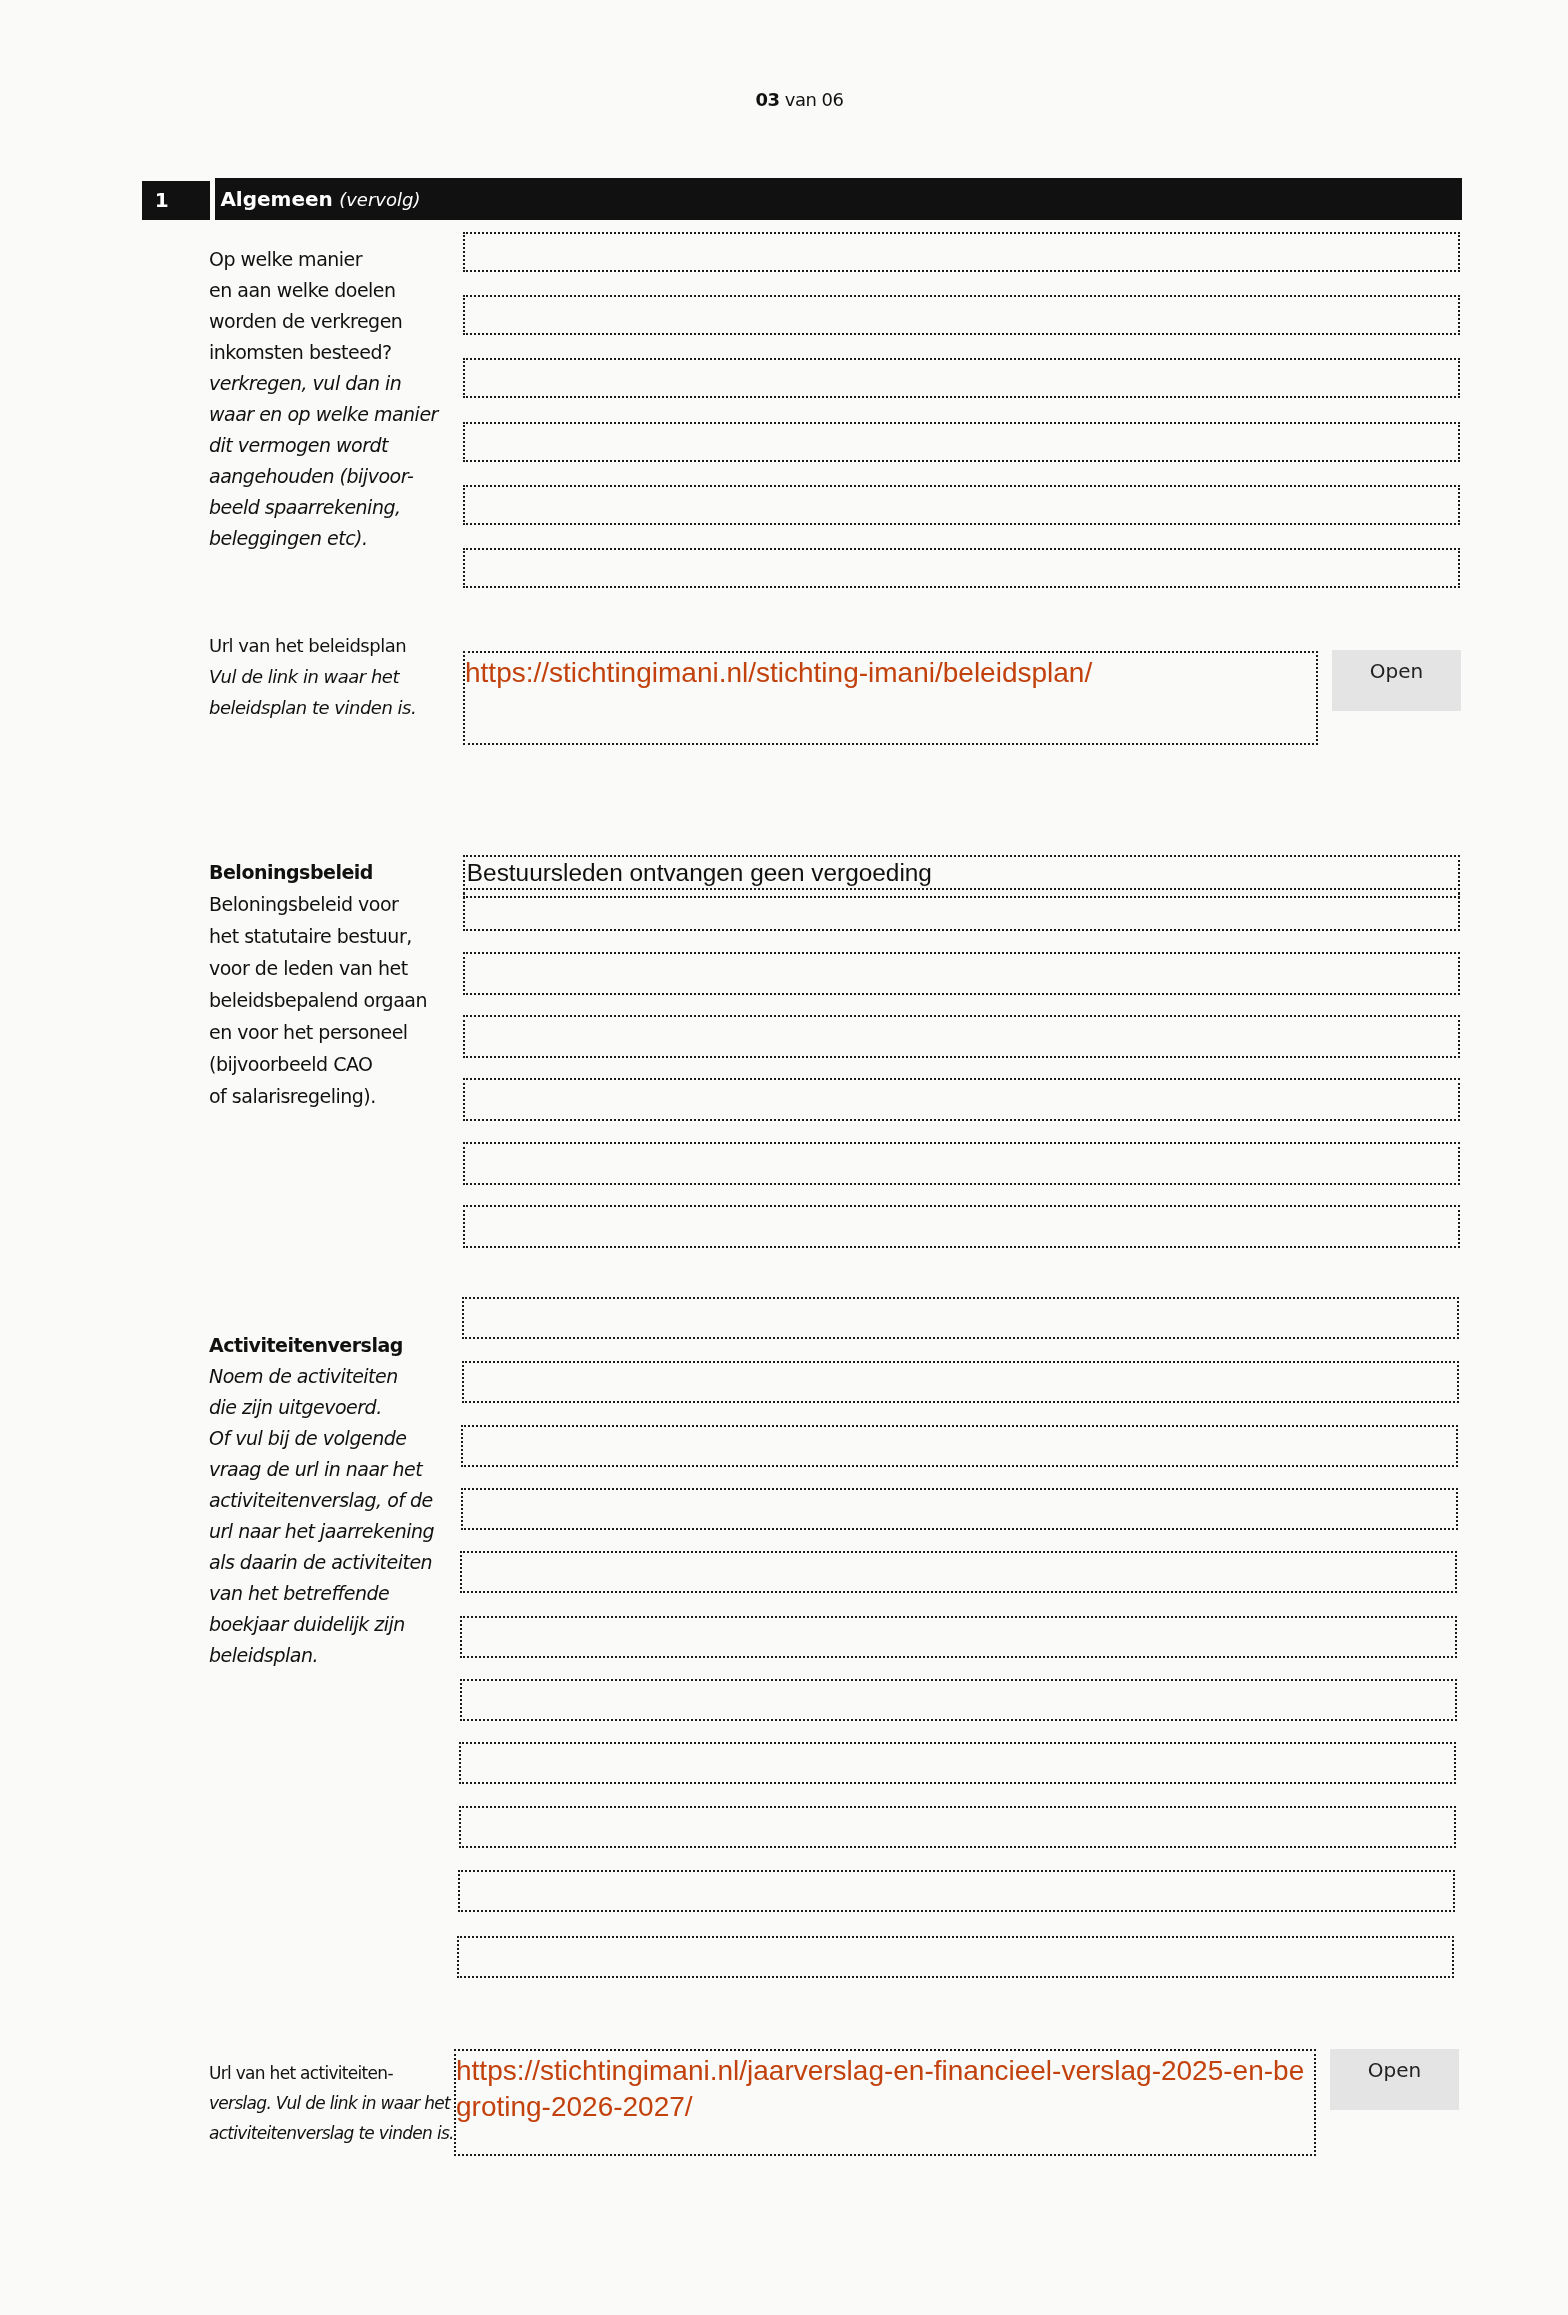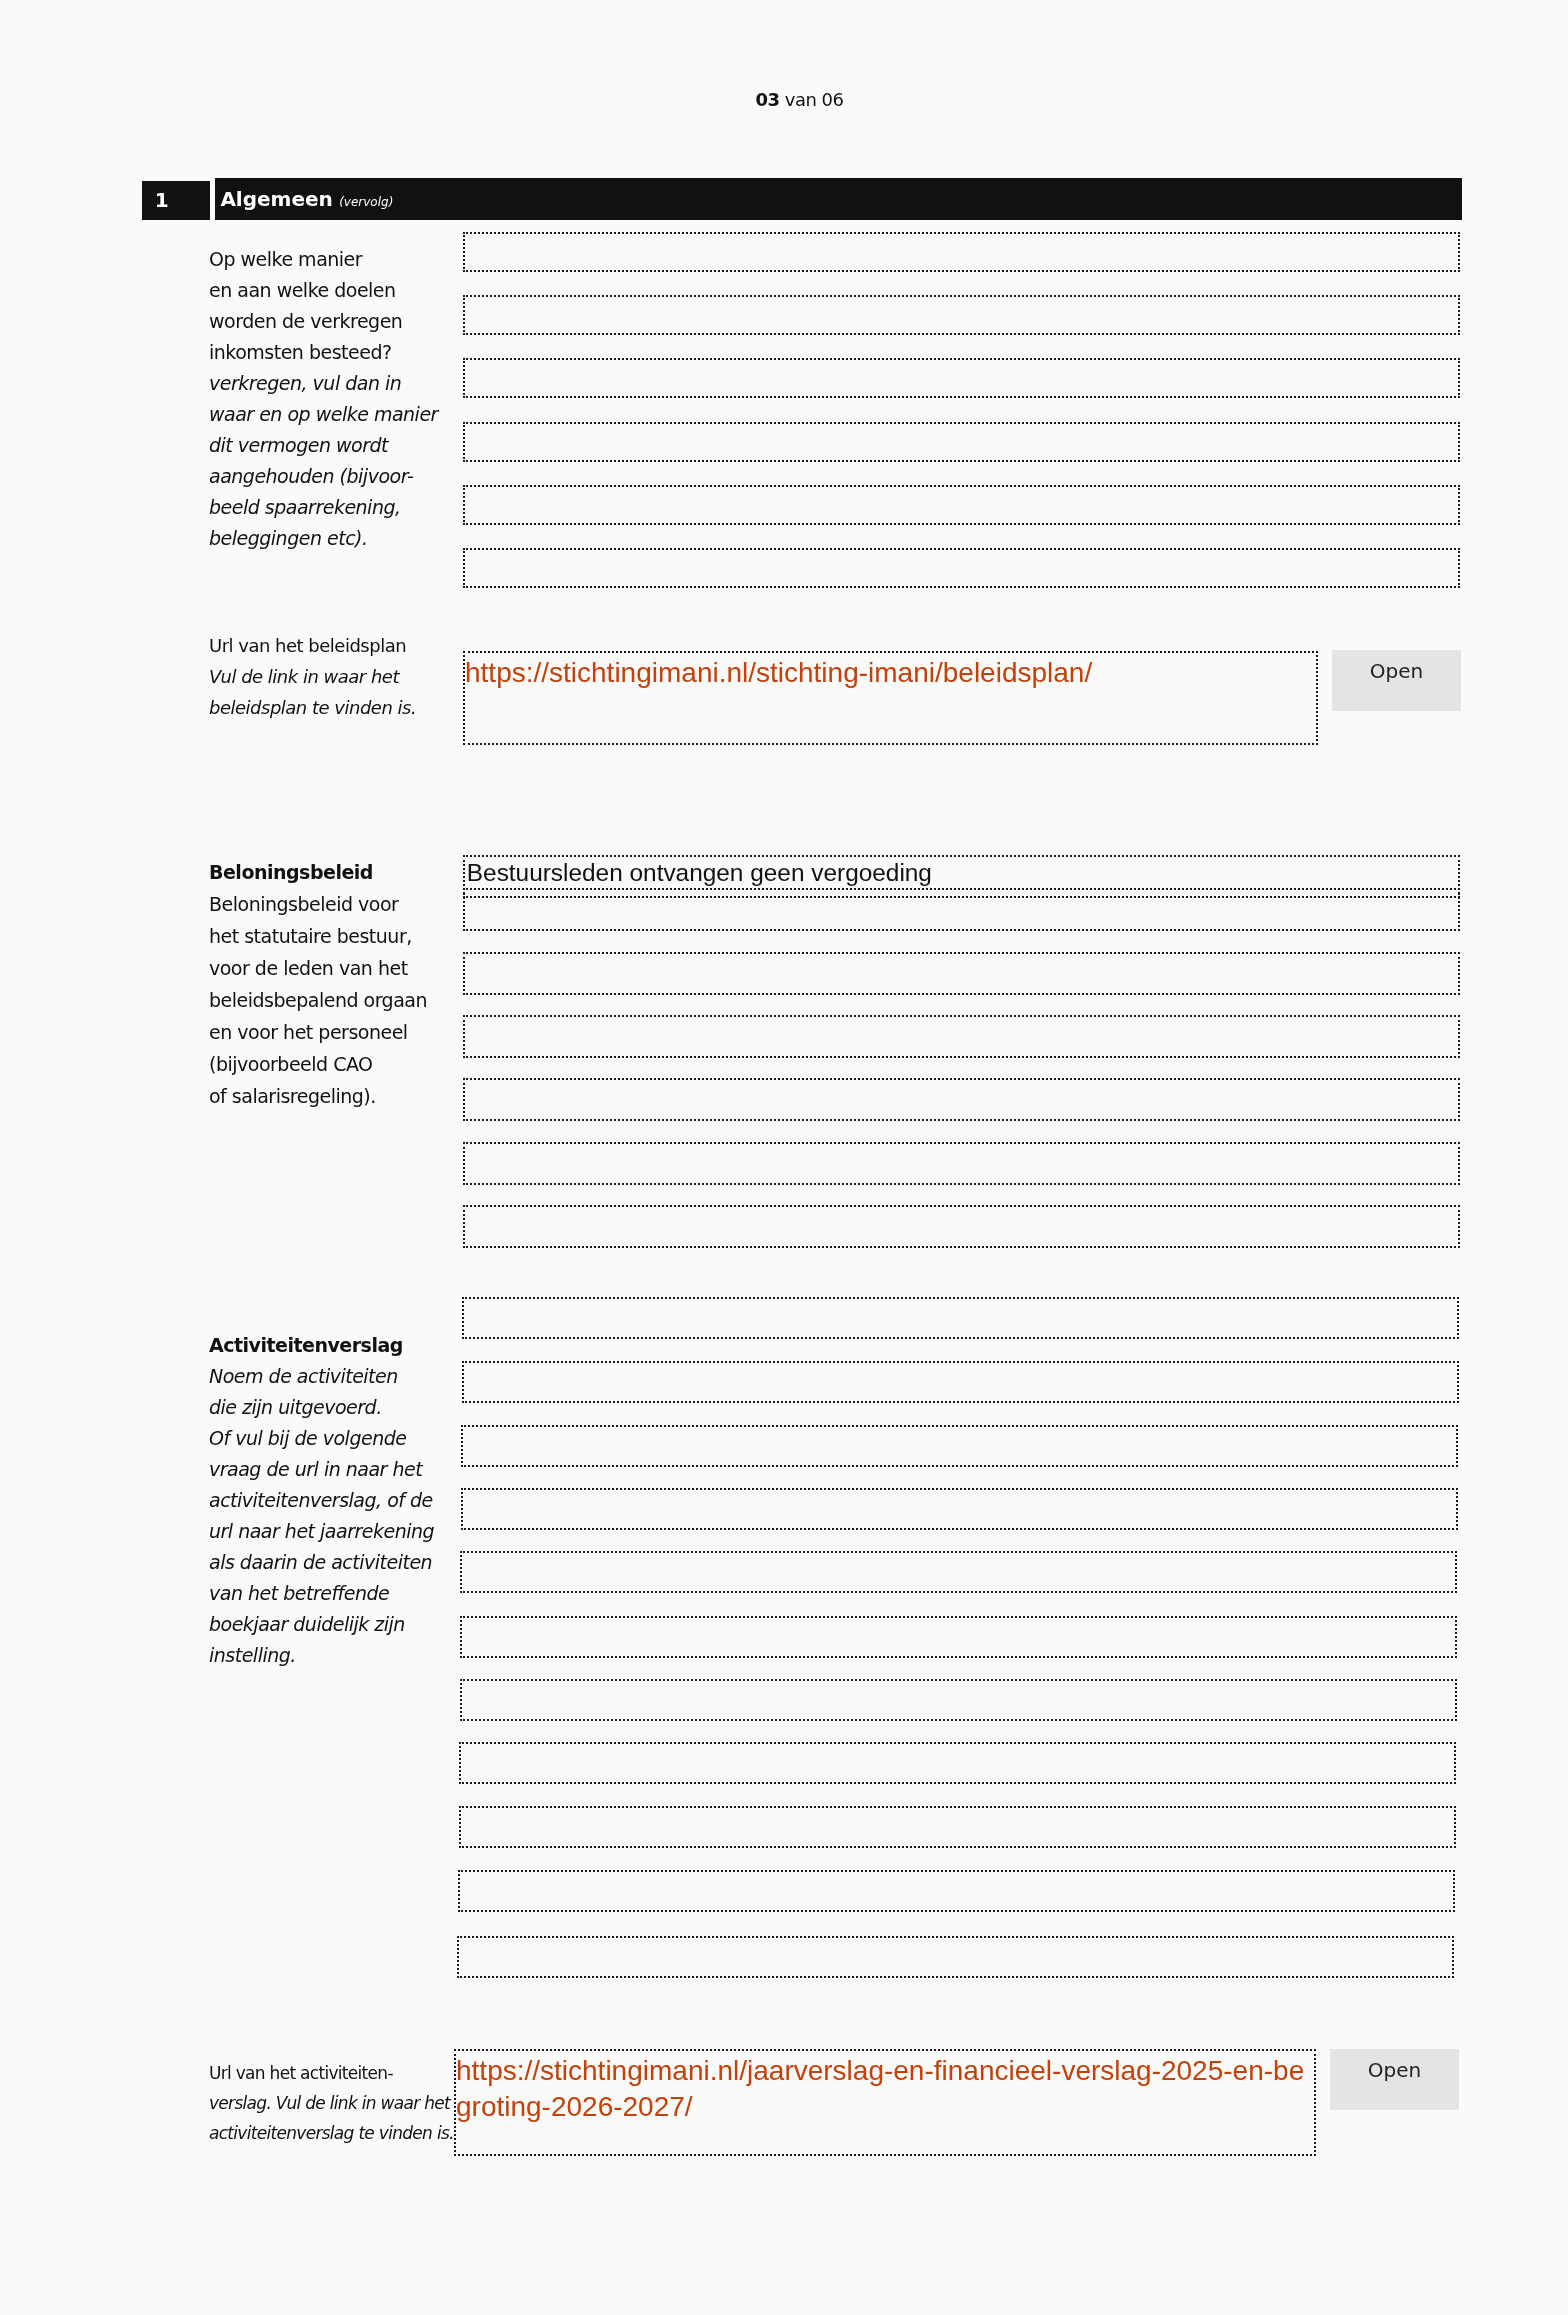--- a/index.html
+++ b/index.html
@@ -20,21 +20,21 @@
     position: absolute; left: 142px; top: 181px; width: 68px; height: 39px;
     background: #111; color: #fff; font-weight: 700; font-size: 20px;
     line-height: 39px; padding-left: 12.7px; box-sizing: border-box;
   }
   .section-bar {
     position: absolute; left: 215px; top: 178px; width: 1247px; height: 42px;
     background: #111; color: #fff; font-size: 20px; line-height: 42px;
     padding-left: 5.4px; box-sizing: border-box;
   }
   .section-bar .title { font-weight: 700; }
-  .section-bar .sub { font-style: italic; font-size: 12px; }
+  .section-bar .sub { font-style: italic; font-size: 18px; }
 
   .label {
     position: absolute; left: 209px; width: 235px;
     font-size: 19px; line-height: 31px; letter-spacing: -0.5px;
   }
   .label .strong { font-weight: 700; display: block; }
   .label .plain { display: block; }
   .label .it { font-style: italic; display: block; }
 
   .field {
@@ -155,21 +155,21 @@
   <span class="strong">Activiteitenverslag</span>
   <span class="it">Noem de activiteiten</span>
   <span class="it">die  zijn uitgevoerd.</span>
   <span class="it">Of vul bij de volgende</span>
   <span class="it">vraag de url in naar het</span>
   <span class="it">activiteitenverslag, of de</span>
   <span class="it">url naar het jaarrekening</span>
   <span class="it">als daarin de activiteiten</span>
   <span class="it">van het betreffende</span>
   <span class="it">boekjaar duidelijk zijn</span>
-  <span class="it">instelling.</span>
+  <span class="it">beleidsplan.</span>
 </div>
 
 <div class="field" style="top:1297px; left:462px; height:42px;">
     <span class="field-text"></span>
   </div>
 <div class="field" style="top:1361px; left:462px; height:42px;">
     <span class="field-text"></span>
   </div>
 <div class="field" style="top:1425px; left:461px; height:42px;">
     <span class="field-text"></span>

